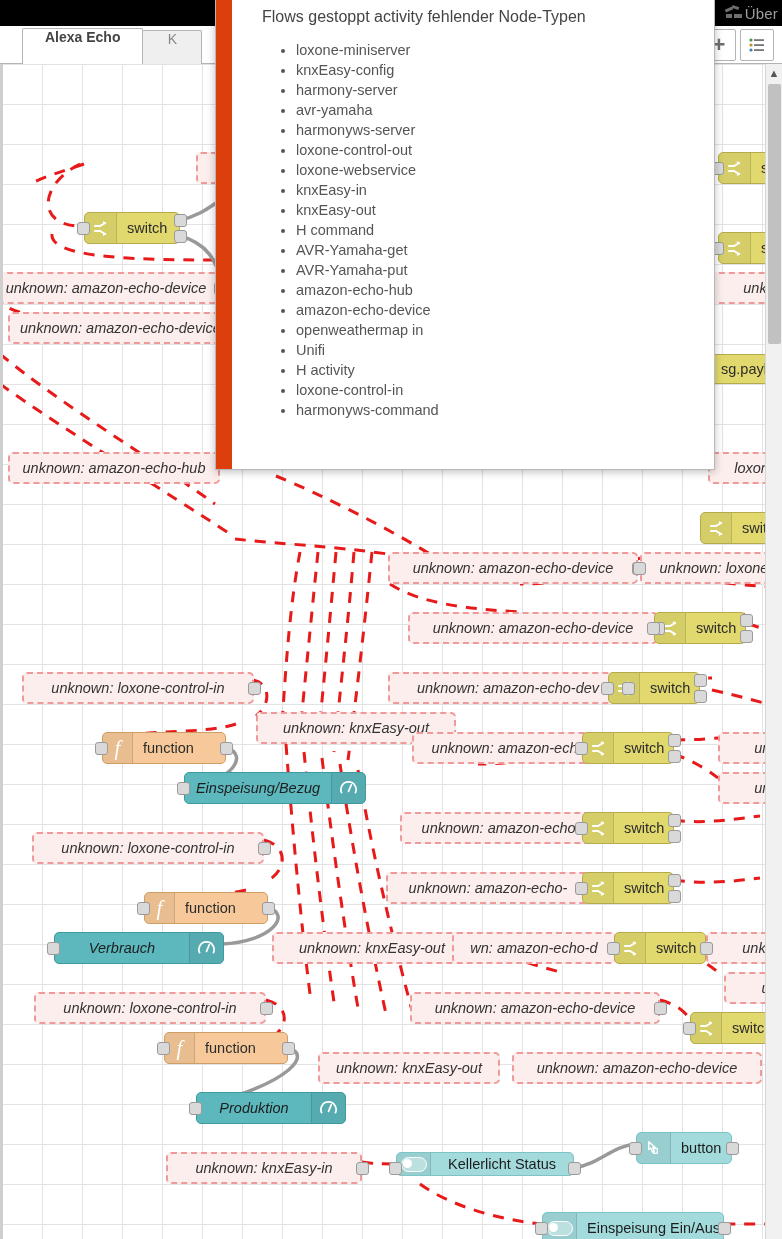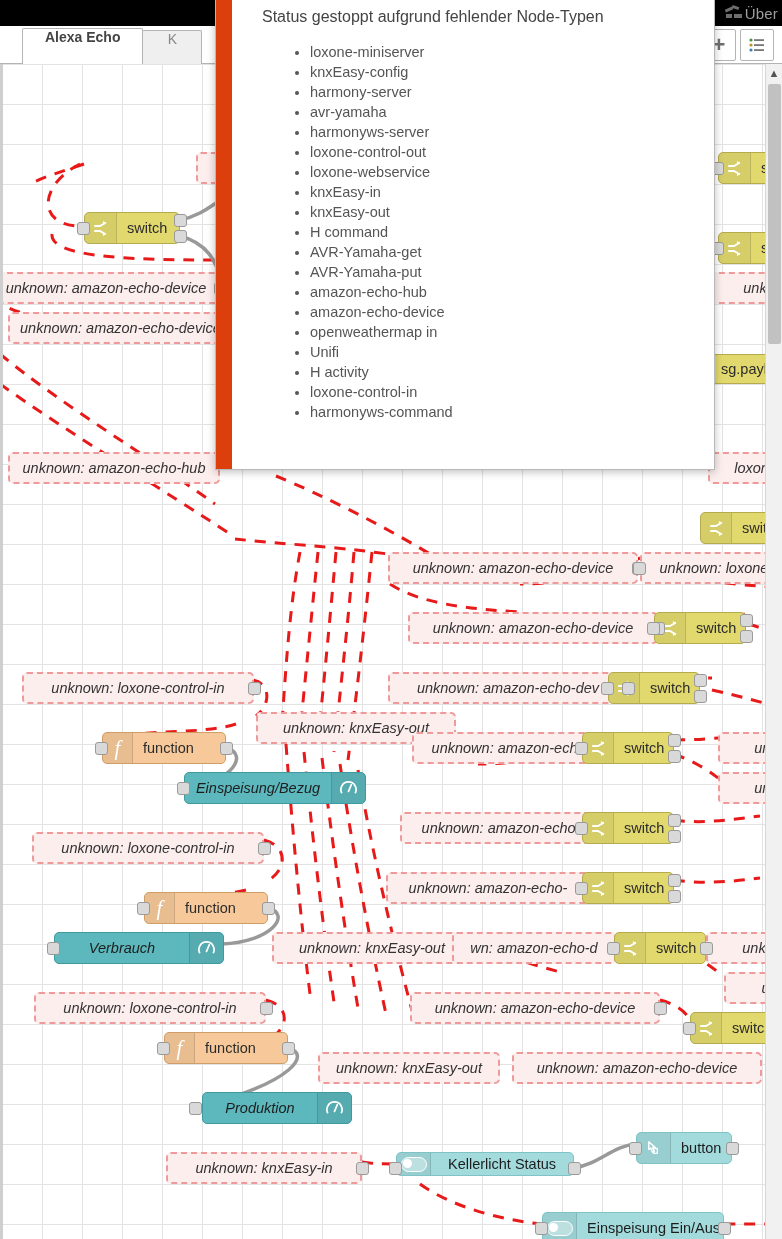--- a/index.html
+++ b/index.html
@@ -182,21 +182,21 @@
     display: flex; flex-direction: column;
   }
   .dlg-accent {
     position: absolute; left: 0; top: 0; width: 16px; height: 100%;
     background: #dd3f0c;
   }
   .dlg-body { padding: 12px 20px 0 46px; flex: 1 1 auto; overflow: hidden; }
   .dlg-title {
     font-size: 16px; color: #444; margin: 4px 0 12px 0; line-height: 1.3;
   }
-  .dlg-list { margin: 14px; padding-left: 34px; color: #555; }
+  .dlg-list { margin: 0; padding-left: 34px; color: #555; }
   .dlg-list li { font-size: 14.5px; line-height: 20px; }
   .dlg-footer {
     padding: 0 22px 18px 46px; display: flex; justify-content: flex-end;
   }
   .dlg-btn {
     background: #fff; border: 1px solid #c2c2c2; border-radius: 3px;
     padding: 8px 22px; font-size: 14.5px; color: #777;
   }
 </style>
 </head>
@@ -527,21 +527,21 @@
           <span class="lbl">function</span>
         </div>
         <div class="port" style="left: 157px; top: 977.5px;"></div>
         <div class="port" style="left: 282px; top: 977.5px;"></div>
         <div class="node unknown" style="left: 318px; top: 988px; width: 182px; height: 32px;">
           <span class="lbl" style="flex:1;text-align:center">unknown: knxEasy-out</span>
         </div>
         <div class="node unknown" style="left: 512px; top: 988px; width: 250px; height: 32px;">
           <span class="lbl" style="flex:1;text-align:center">unknown: amazon-echo-device</span>
         </div>
-        <div class="node gauge" style="left: 202px; top: 1028px; width: 150px; height: 32px;">
+        <div class="node gauge" style="left: 196px; top: 1028px; width: 150px; height: 32px;">
           <span class="lbl" style="flex:1;text-align:center">Produktion</span>
           <span class="ico">
             <svg width="19" height="19" viewBox="0 0 20 20">
               <path d="M3 15 A8 8 0 1 1 17 15" stroke="#fff" stroke-width="1.8" fill="none"></path>
               <path d="M10 13 L13 6" stroke="#fff" stroke-width="1.8" stroke-linecap="round"></path>
             </svg>
           </span>
         </div>
         <div class="port" style="left: 189px; top: 1037.5px;"></div>
         <div class="node unknown" style="left: 166px; top: 1088px; width: 196px; height: 32px;">
@@ -619,21 +619,21 @@
           <circle cx="2" cy="12" r="1.6" fill="#3a7fb5"></circle>
           <rect x="5" y="11.2" width="10" height="1.8" fill="#777"></rect>
         </svg>
       </div>
     </div>
   </div>
 
   <div class="dlg">
     <div class="dlg-accent"></div>
     <div class="dlg-body">
-      <div class="dlg-title">Status gestoppt aufgrund fehlender Node-Typen</div>
+      <div class="dlg-title">Flows gestoppt activity fehlender Node-Typen</div>
       <ul class="dlg-list" id="missing-list">
           <li>loxone-miniserver</li>
           <li>knxEasy-config</li>
           <li>harmony-server</li>
           <li>avr-yamaha</li>
           <li>harmonyws-server</li>
           <li>loxone-control-out</li>
           <li>loxone-webservice</li>
           <li>knxEasy-in</li>
           <li>knxEasy-out</li>

